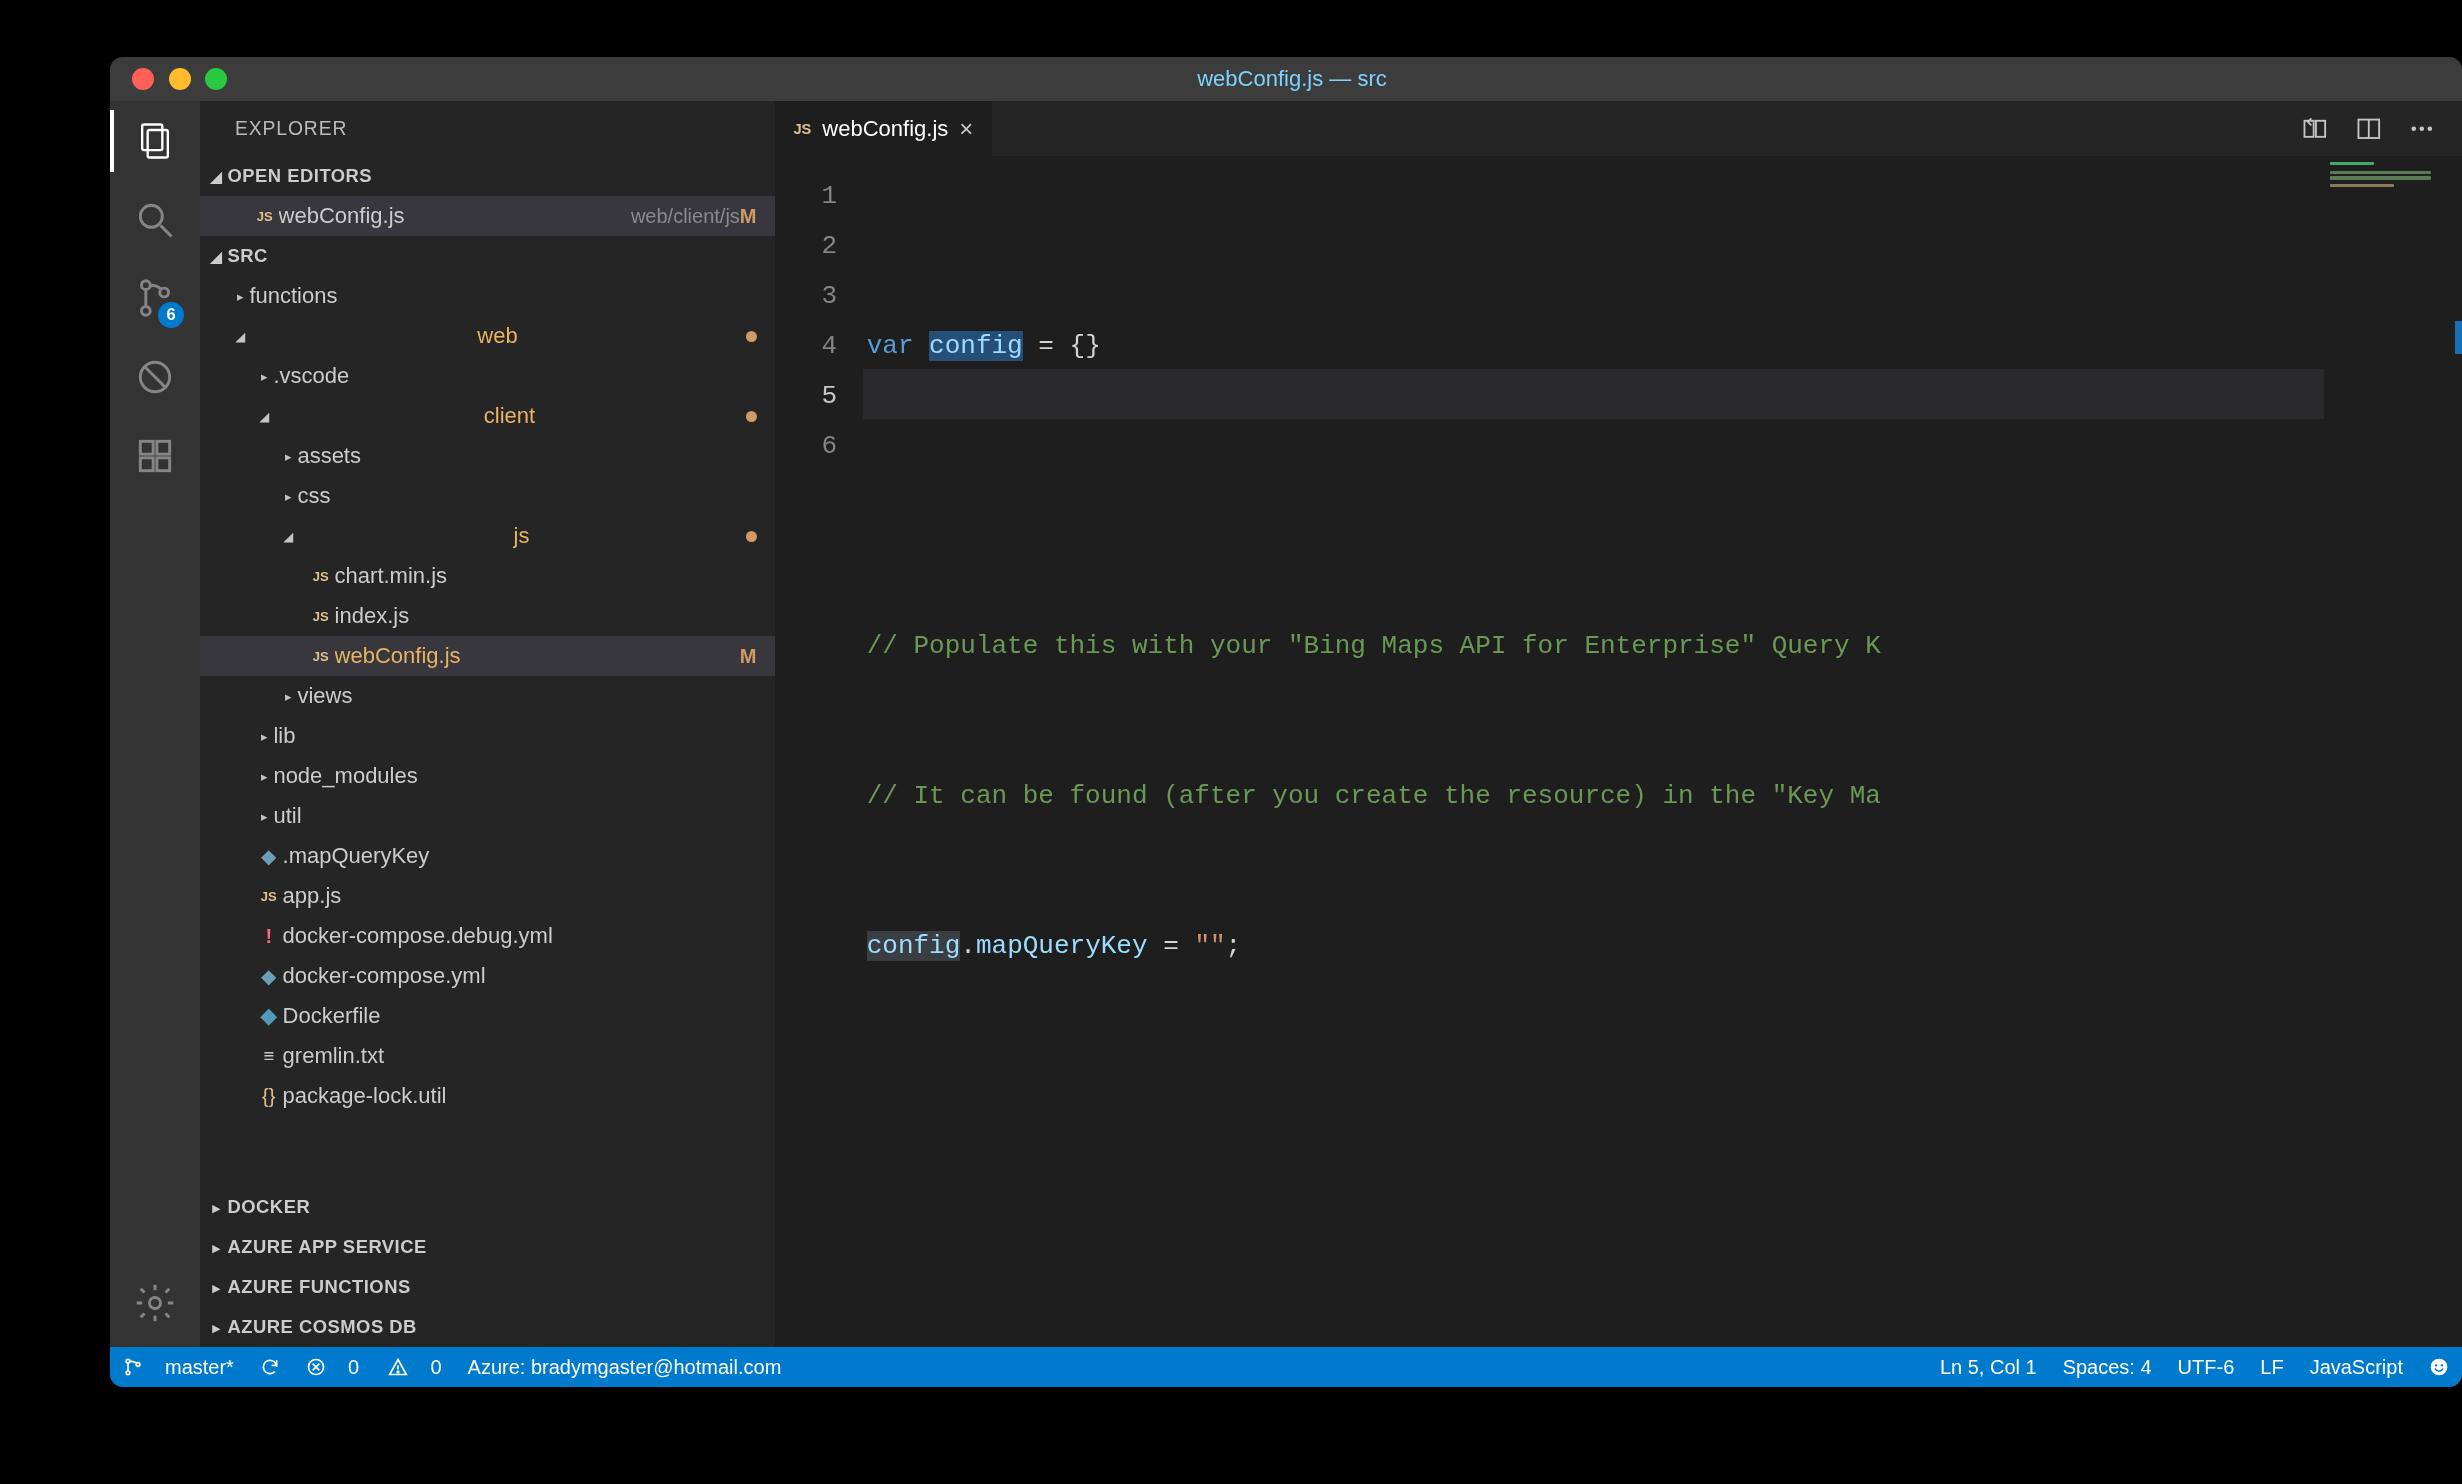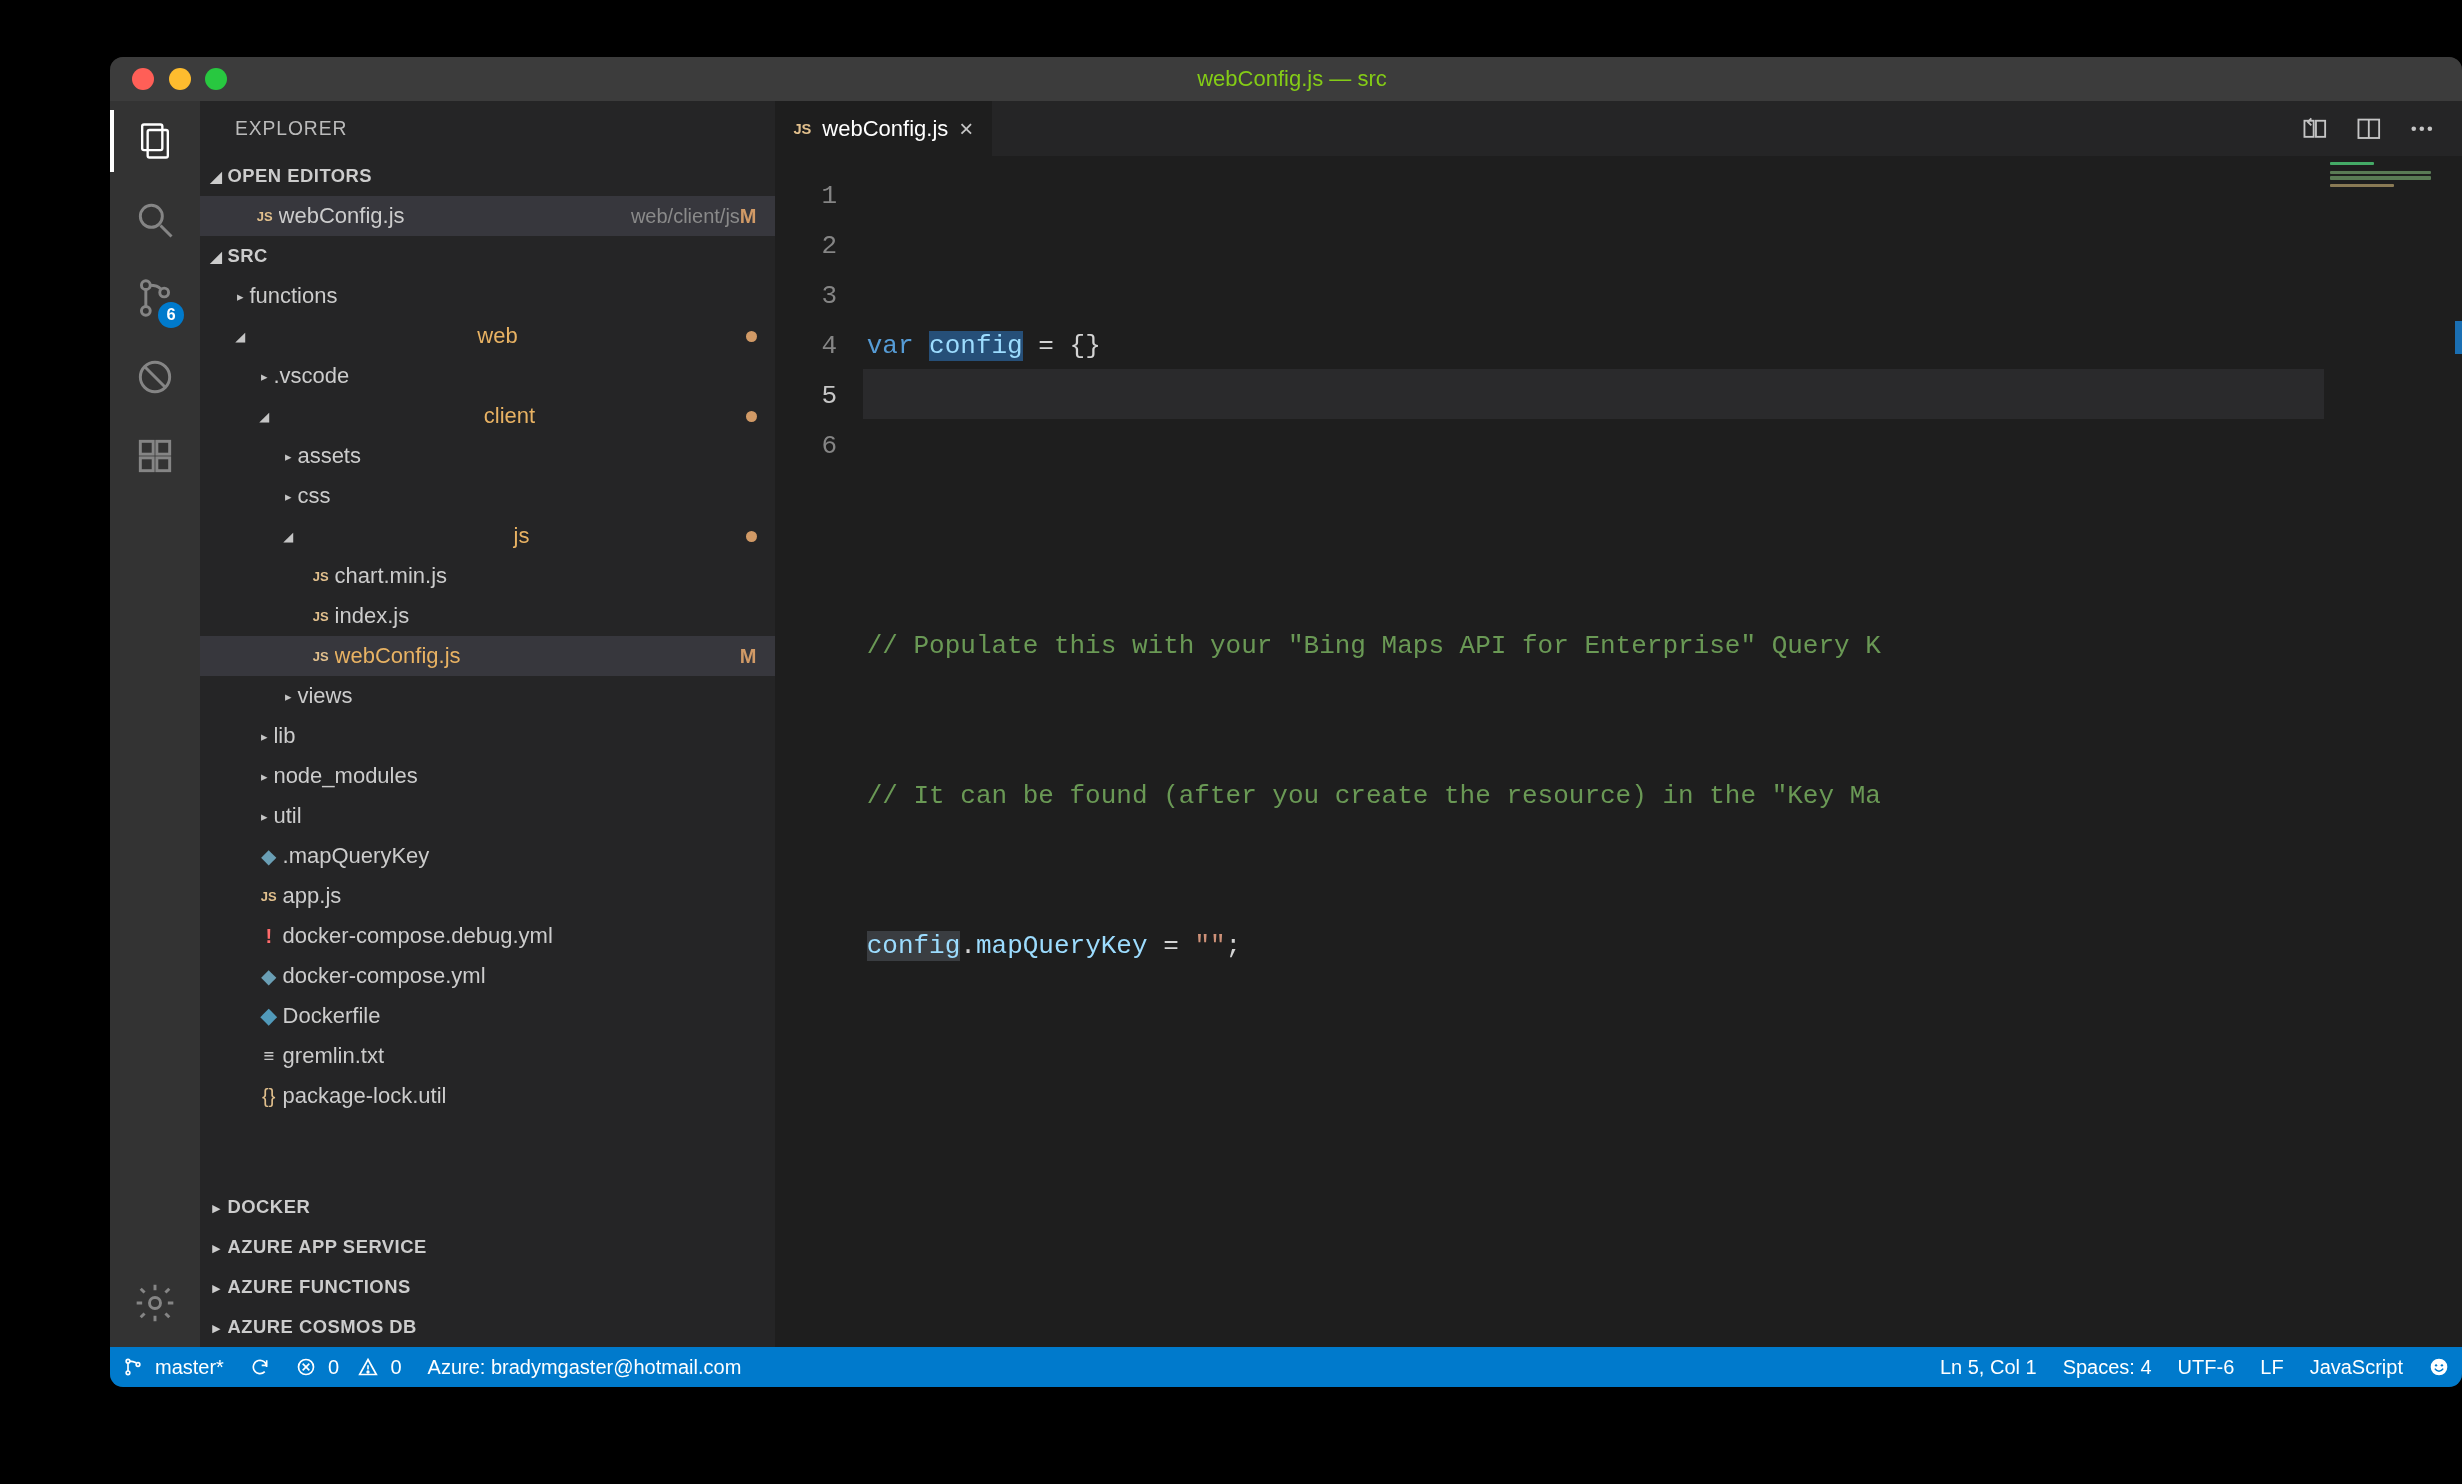--- a/index.html
+++ b/index.html
@@ -13,21 +13,21 @@
   
   .titlebar {
     height: 44px; background: #3c3c3c; display: flex; align-items: center; position: relative;
     -webkit-app-region: drag;
   }
   .traffic { display: flex; gap: 14.7px; padding-left: 22px; }
   .tl { width: 22px; height: 22px; border-radius: 50%; }
   .tl.red { background: #ff5f57; }
   .tl.yel { background: #febc2e; }
   .tl.grn { background: #28c840; }
-  .titlebar .title { position: absolute; left: 0; right: 0; text-align: center; color: #84cc16; font-size: 22px; font-weight: 400; pointer-events: none; margin-left: 12px;}
+  .titlebar .title { position: absolute; left: 0; right: 0; text-align: center; color: #7dd3fc; font-size: 22px; font-weight: 400; pointer-events: none; margin-left: 12px;}
   
   .body { flex: 1; display: flex; min-height: 0; }
   
   .activitybar {
     width: 90px; background: #333333; display: flex; flex-direction: column; align-items: center;
     padding-top: 14.7px; gap: 27.6px;
   }
   .actitem { width: 51px; height: 51px; display:flex; align-items:center; justify-content:center; color:#858585; cursor:pointer; position:relative;}
   .actitem.active { color:#ffffff; }
   .actitem.active::before { content:""; position:absolute; left:-19.3px; top:-5.5px; bottom:-5.5px; width:3.7px; background:#fff; }
@@ -80,21 +80,21 @@
   .tok-var { color:#9cdcfe; }
   .tok-op { color:#d4d4d4; }
   .tok-str { color:#ce9178; }
   .tok-cmt { color:#6a9955; }
   .tok-prop { color:#9cdcfe; }
   .sel { background:#264f78; }
   .linehl { position:absolute; left:0; right:138px; height:50px; background:#2a2a2c; z-index:0; }
   .code .ln { position:relative; z-index:1; display:block; height:50px;}
   
   .statusbar { height:40px; background:#007acc; color:#fff; display:flex; align-items:center; font-size:20px; }
-  .statusbar .sitem { padding: 0 13px; display:flex; align-items:center; gap:12px; cursor:pointer; height:100%;}
+  .statusbar .sitem { padding: 0 13px; display:flex; align-items:center; gap:22px; cursor:pointer; height:100%;}
   .statusbar .spacer { flex:1; }
   .statusbar svg { width:20px; height:20px; }
 </style>
 </head>
 <body>
 
 <div class="stage">
   <div class="window">
 
     <div class="titlebar">

